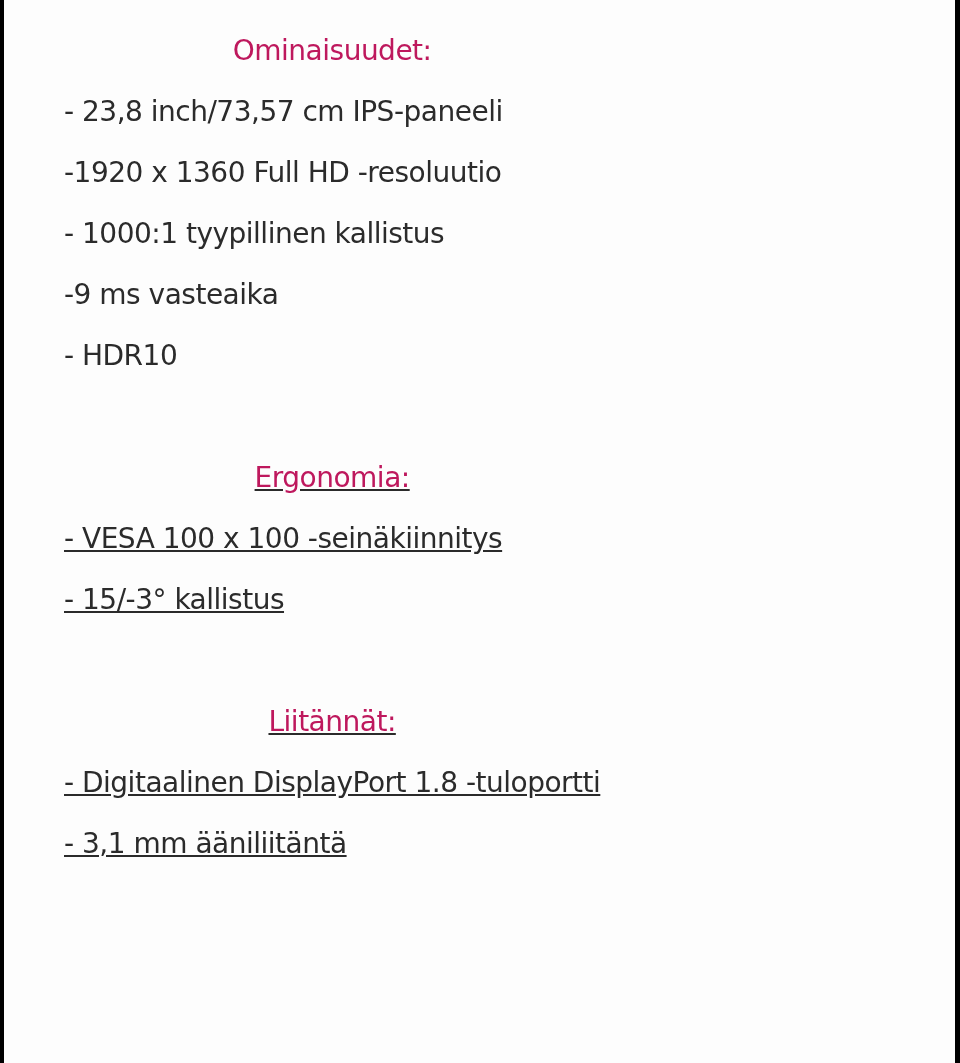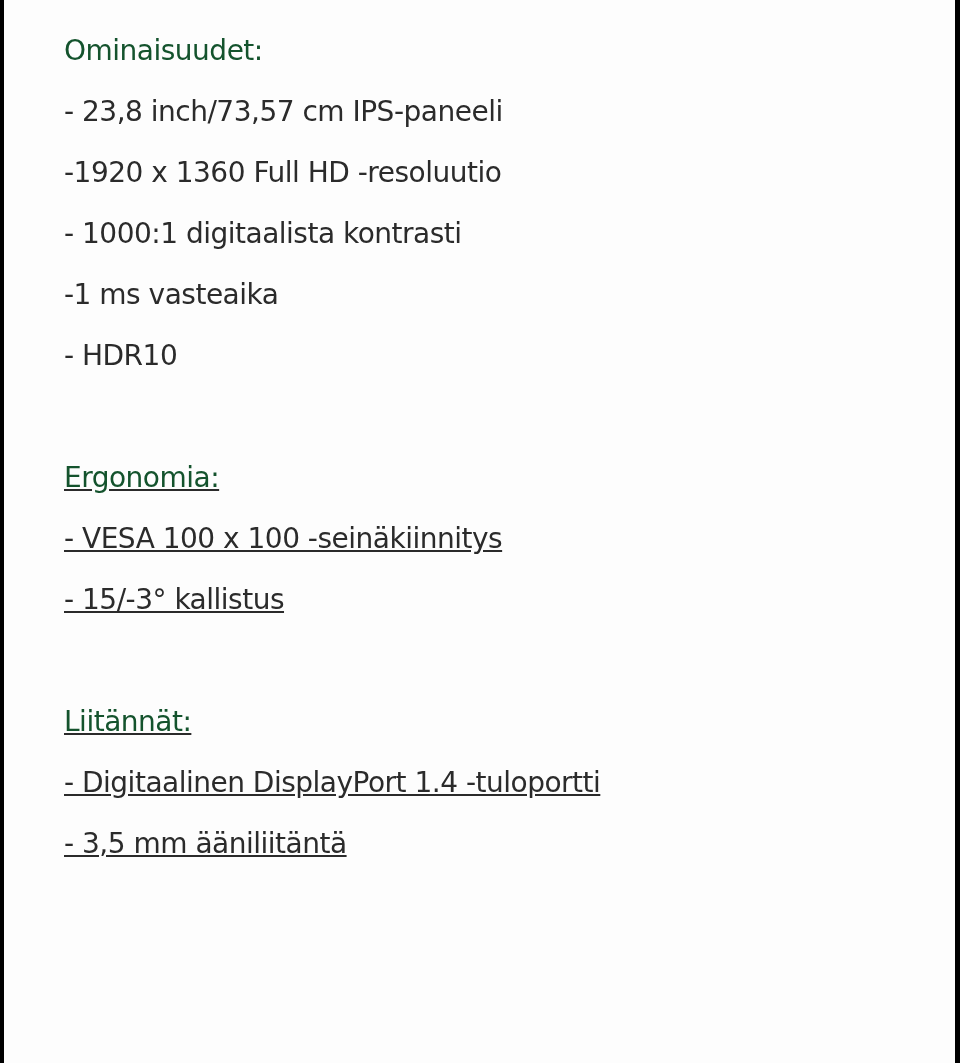--- a/index.html
+++ b/index.html
@@ -23,43 +23,43 @@
       font-size: 28px;
       letter-spacing: -0.5px;
     }
     .section { margin: 0; }
     .section + .section { margin-top: 61px; text-decoration: underline; }
     .line {
       height: 61px;
       line-height: 61px;
       white-space: nowrap;
     }
-    .heading { font-weight: normal; color: #14532d; }
+    .heading { font-weight: normal; color: #be185d; text-align: center; }
   </style>
 </head>
 <body>
 
 <div class="panel">
   <div class="content">
 
     <div class="section">
       <div class="line heading">Ominaisuudet:</div>
       <div class="line">- 23,8 inch/73,57 cm IPS-paneeli</div>
       <div class="line">-1920 x 1360 Full HD -resoluutio</div>
-      <div class="line">- 1000:1 digitaalista kontrasti</div>
-      <div class="line">-1 ms vasteaika</div>
+      <div class="line">- 1000:1 tyypillinen kallistus</div>
+      <div class="line">-9 ms vasteaika</div>
       <div class="line">- HDR10</div>
     </div>
 
     <div class="section">
       <div class="line heading">Ergonomia:</div>
       <div class="line">- VESA 100 x 100 -seinäkiinnitys</div>
       <div class="line">- 15/-3° kallistus</div>
     </div>
 
     <div class="section">
       <div class="line heading">Liitännät:</div>
-      <div class="line">- Digitaalinen DisplayPort 1.4 -tuloportti</div>
-      <div class="line">- 3,5 mm ääniliitäntä</div>
+      <div class="line">- Digitaalinen DisplayPort 1.8 -tuloportti</div>
+      <div class="line">- 3,1 mm ääniliitäntä</div>
     </div>
 
   </div>
 </div>
 
 </body></html>

